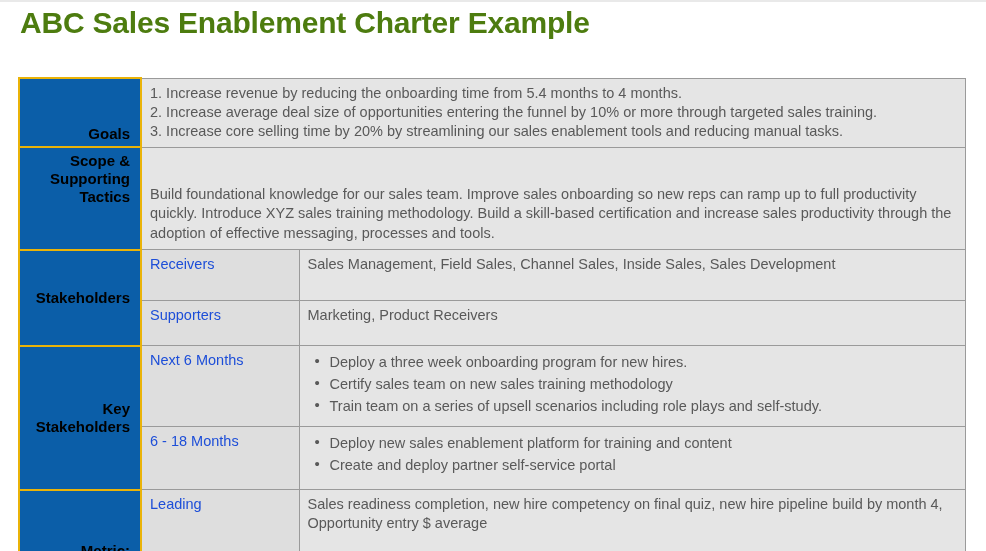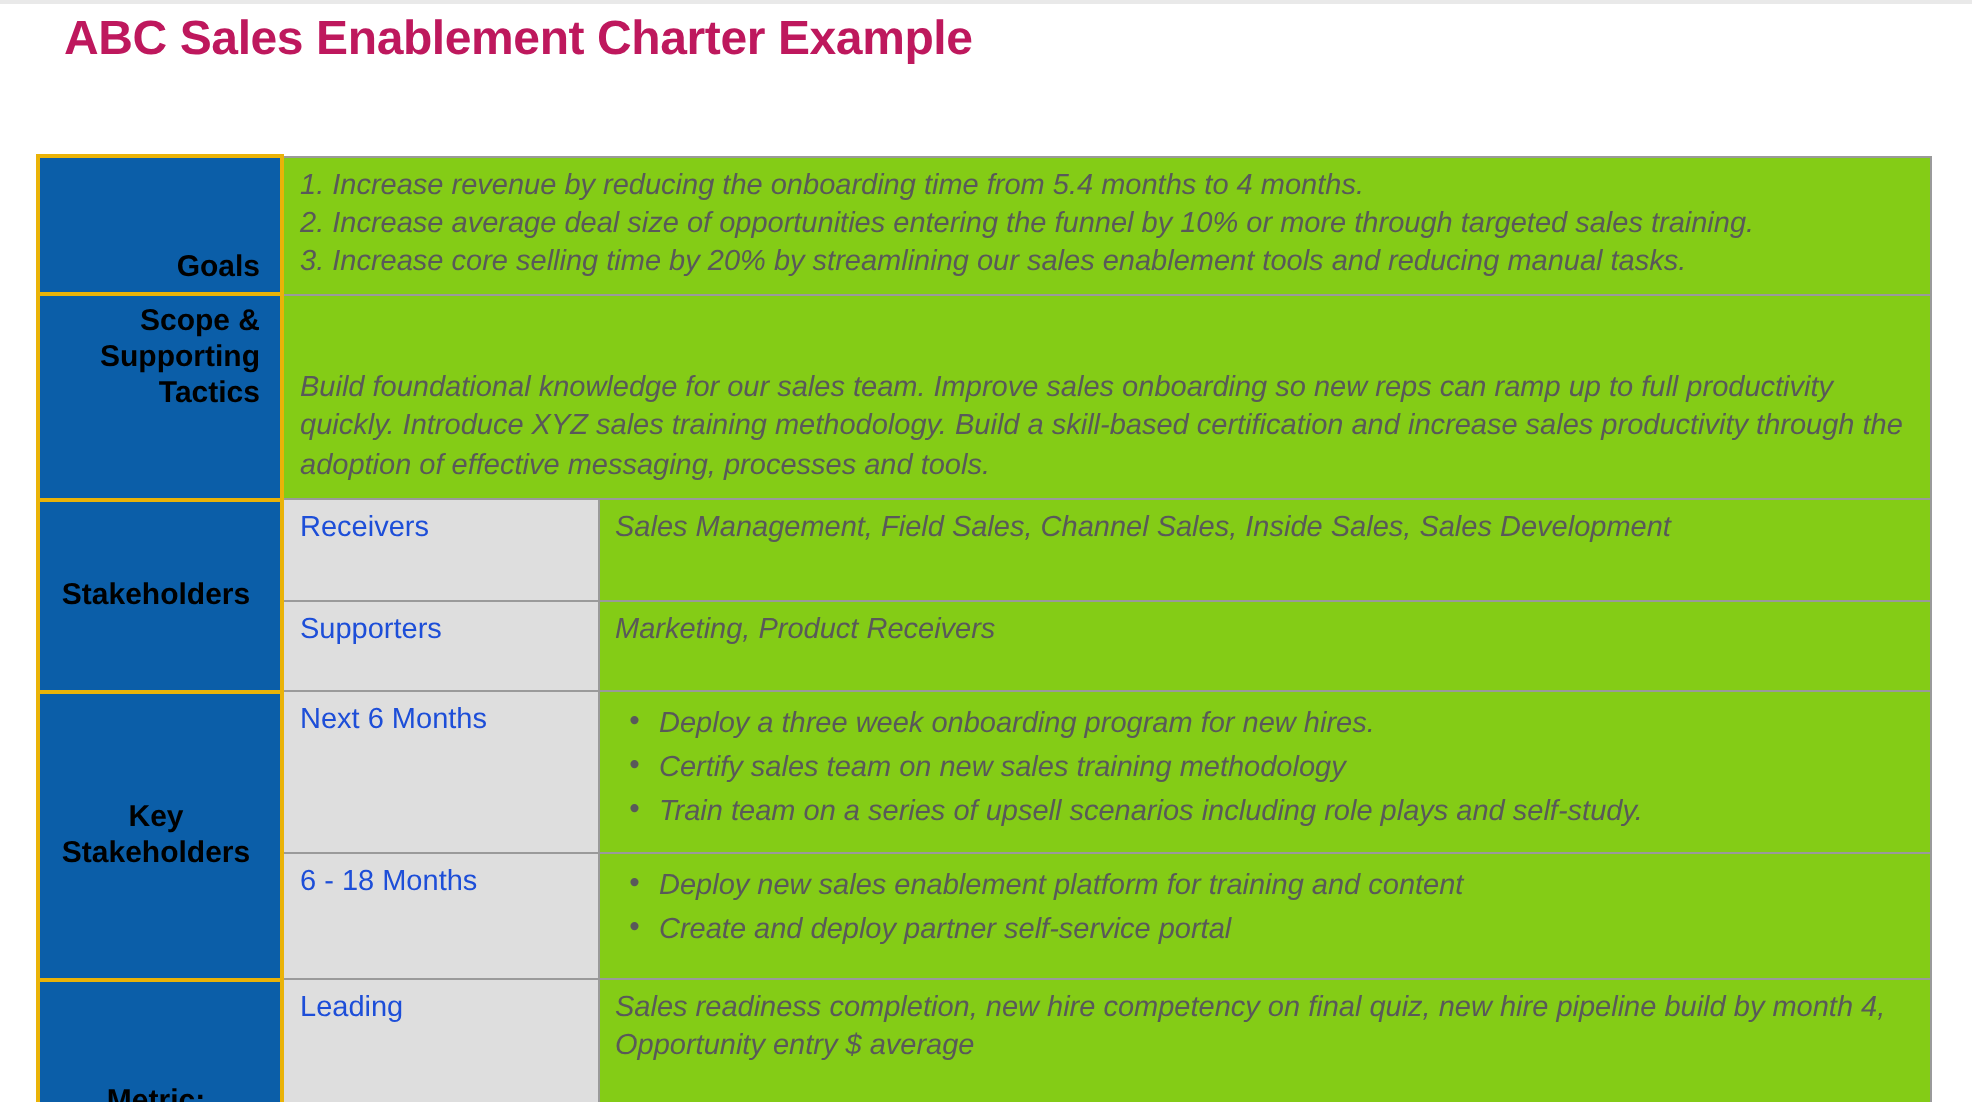--- a/index.html
+++ b/index.html
@@ -21,26 +21,26 @@
     background: #ffffff;
   }
   .topline {
     position: absolute;
     left: 0; top: 0;
     width: 986px; height: 2px;
     background: #e9e9e9;
   }
   .page-title {
     position: absolute;
-    left: 32px;
+    left: 20px;
     top: 6px;
-    font-size: 24px;
+    font-size: 30px;
     font-weight: 600;
     letter-spacing: -0.2px;
-    color: #be185d;
+    color: #4d7c0f;
     white-space: nowrap;
   }
 
   .charter {
     position: absolute;
     left: 18px;
     top: 77px;
     width: 946px;
     border-collapse: collapse;
     table-layout: fixed;
@@ -55,31 +55,30 @@
   td.lbl {
     background: #0b5ea8;
     color: #000000;
     font-weight: bold;
     font-size: 15px;
     text-align: right;
     padding: 0 10px 0 6px;
     border: 2px solid #eab308;
     line-height: 1.18;
   }
-  td.lbl.mid { vertical-align: middle; text-align: center; }
+  td.lbl.mid { vertical-align: middle; }
   td.lbl.bot { vertical-align: bottom; padding-bottom: 4px; }
 
   
   td.cell {
-    background: #84cc16;
+    background: #e5e5e5;
     color: #595959;
     font-size: 14.5px;
     line-height: 1.32;
     padding: 5px 8px 6px 8px;
-    font-style: italic;
   }
   td.sub {
     background: #dedede;
     color: #1d4ed8;
     font-size: 14.5px;
     padding: 6px 8px 6px 8px;
   }
   td.cell.tight { padding-top: 4px; }
 
   .linelist { margin: 0; }

